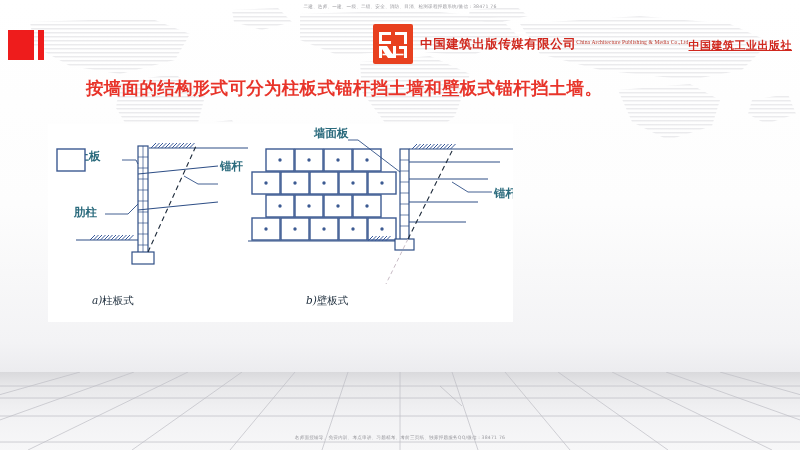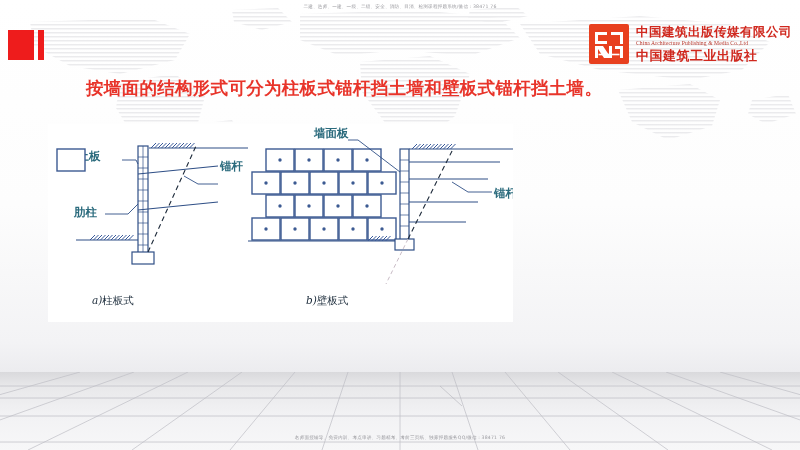--- a/index.html
+++ b/index.html
@@ -34,27 +34,27 @@
     position:absolute;left:0;top:372px;width:800px;height:1px;background:#c9c9ce;
   }
 
   
   .redblock{position:absolute;left:8px;top:30px;width:26px;height:30px;background:#ee1c1c;}
   .redbar{position:absolute;left:38px;top:30px;width:6px;height:30px;background:#ee1c1c;}
 
   
   .logo{position:absolute;right:8px;top:24px;display:flex;align-items:center;gap:7px;}
   .logomark{width:40px;height:40px;flex:0 0 40px;}
-  .logotext{display:flex;flex-direction:column;justify-content:center;line-height:1;}
+  .logotext{display:flex;flex-direction:row;justify-content:center;line-height:1;}
   .logo-cn1{font-size:12.5px;font-weight:bold;color:#d0281e;letter-spacing:.5px;
             font-family:"DejaVu Sans",sans-serif;}
   .logo-en{font-size:5.6px;color:#b8372c;letter-spacing:.1px;margin-top:2px;
            font-family:"Liberation Serif",serif;}
-  .logo-cn2{font-size:13px;font-weight:bold;color:#d0281e;margin-top:2px;letter-spacing:.5px;
-            font-family:"DejaVu Serif",serif;}
+  .logo-cn2{font-size:11px;font-weight:bold;color:#d0281e;margin-top:2px;letter-spacing:.5px;
+            font-family:"DejaVu Serif",serif;text-decoration:underline;}
 
   
   .wm{
     position:absolute;left:0;width:800px;text-align:center;
     font-size:4.6px;color:#9a9a9f;letter-spacing:.2px;white-space:nowrap;
     font-family:"DejaVu Sans",sans-serif;
   }
   .wm-top{top:4px;}
   .wm-bottom{top:435px;}
 

